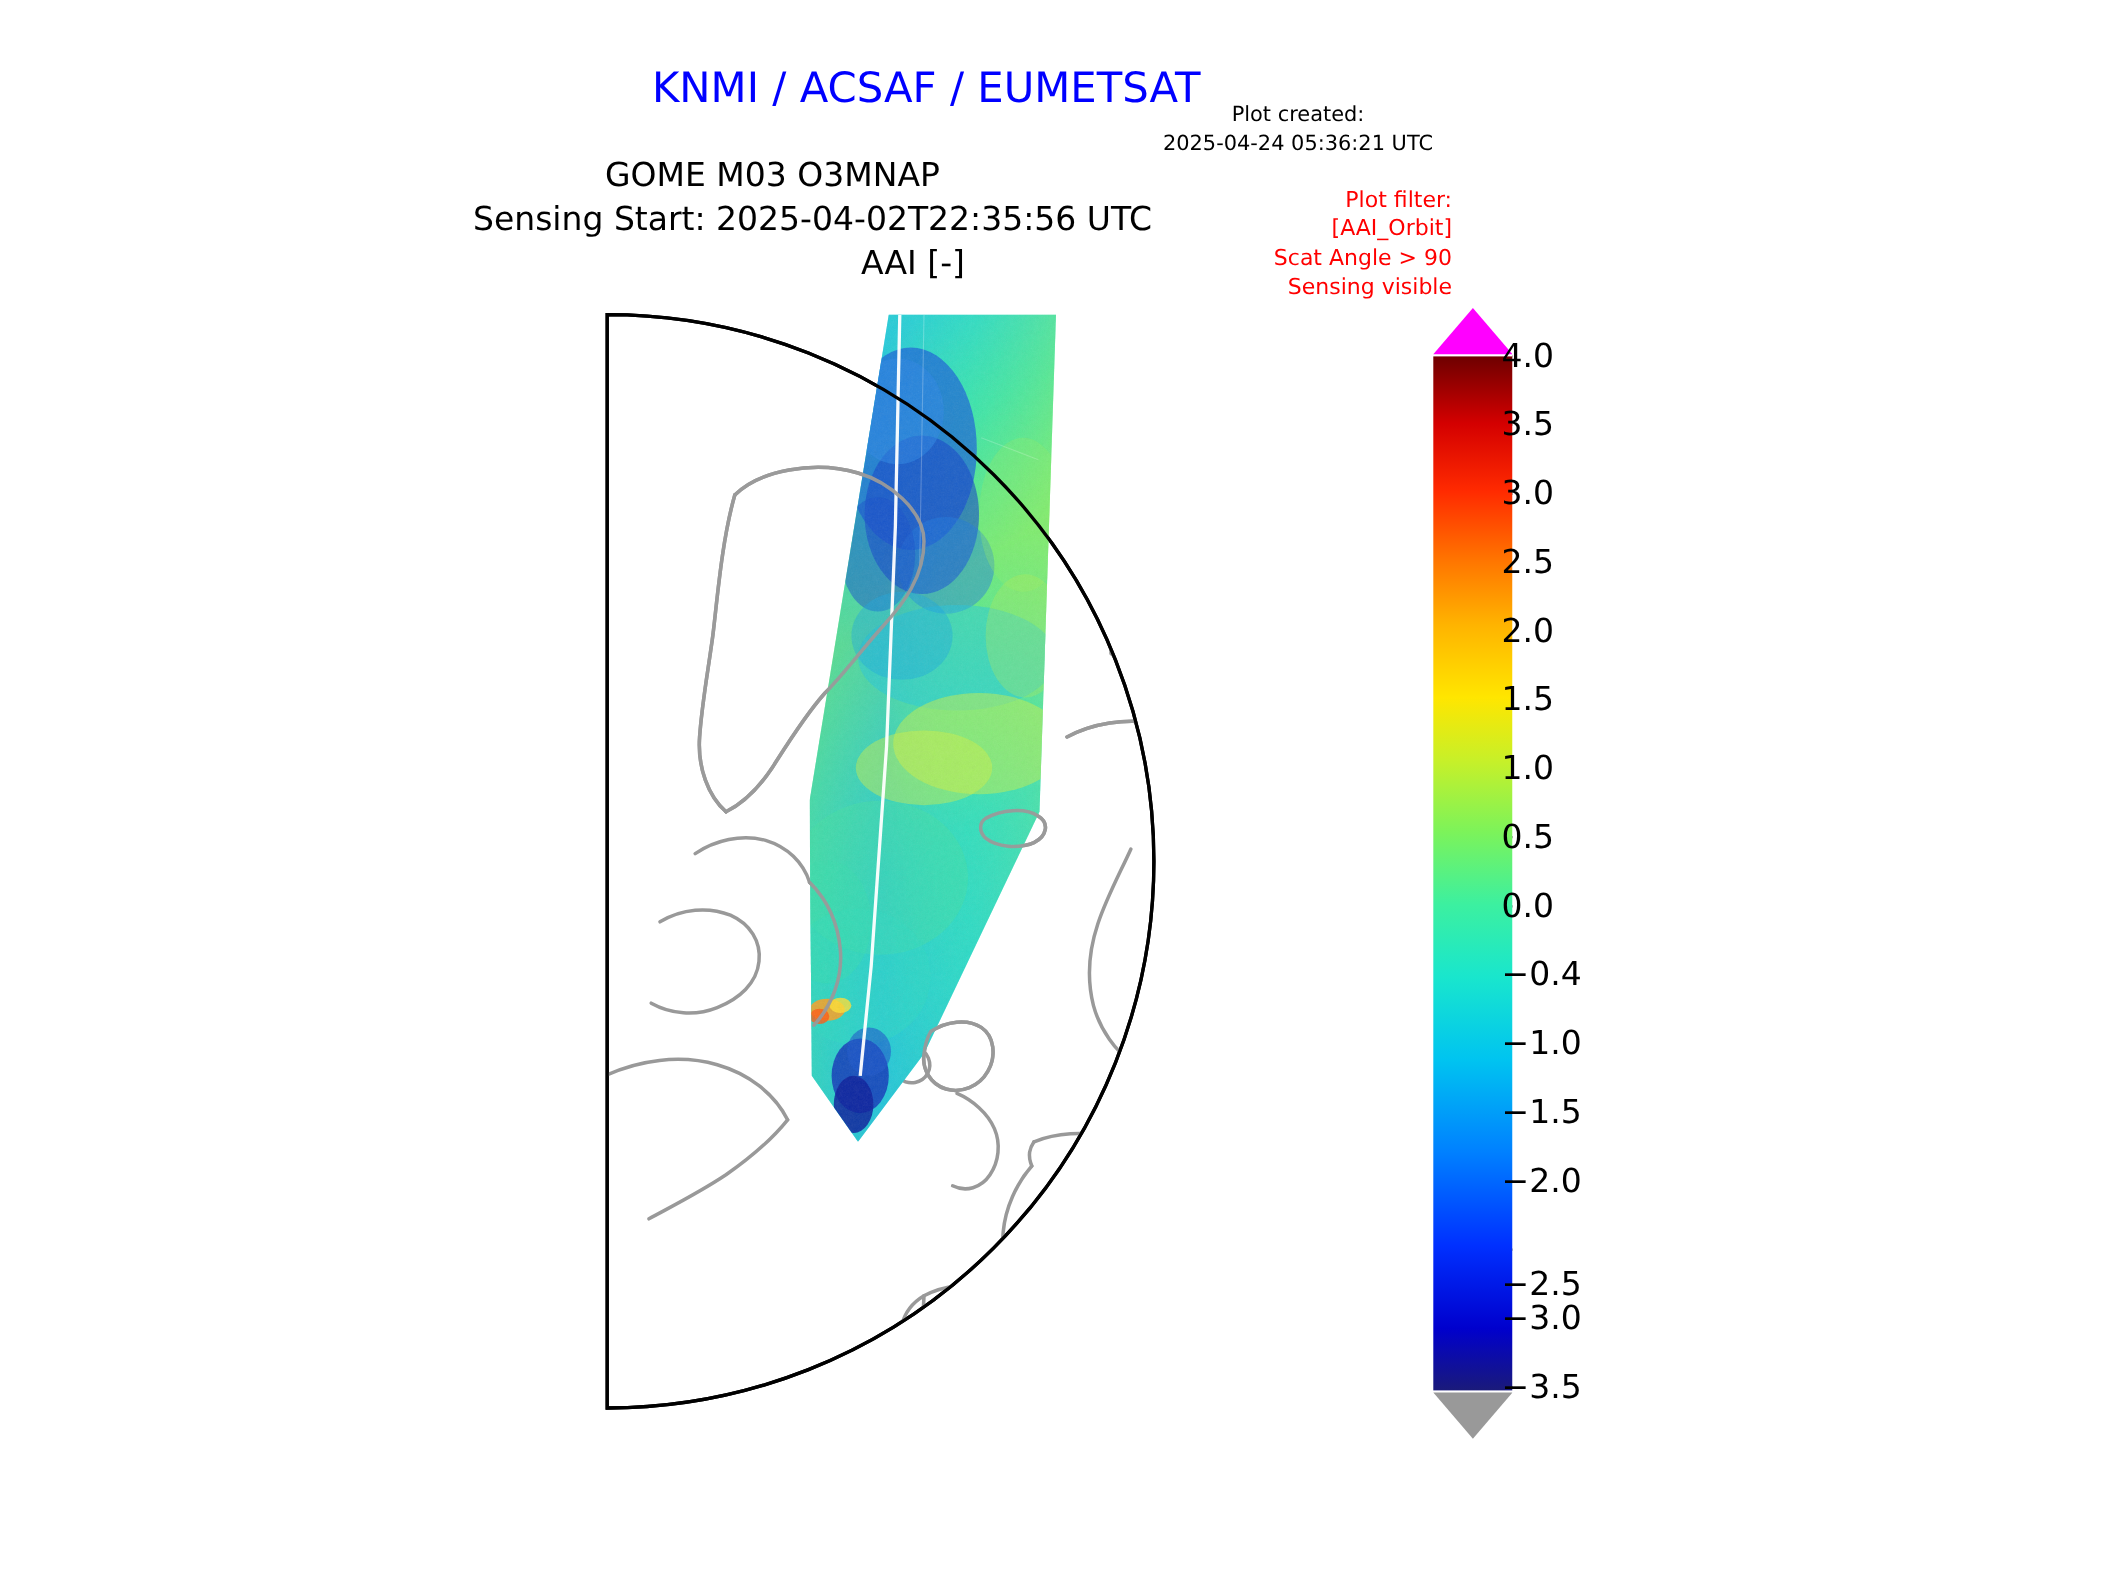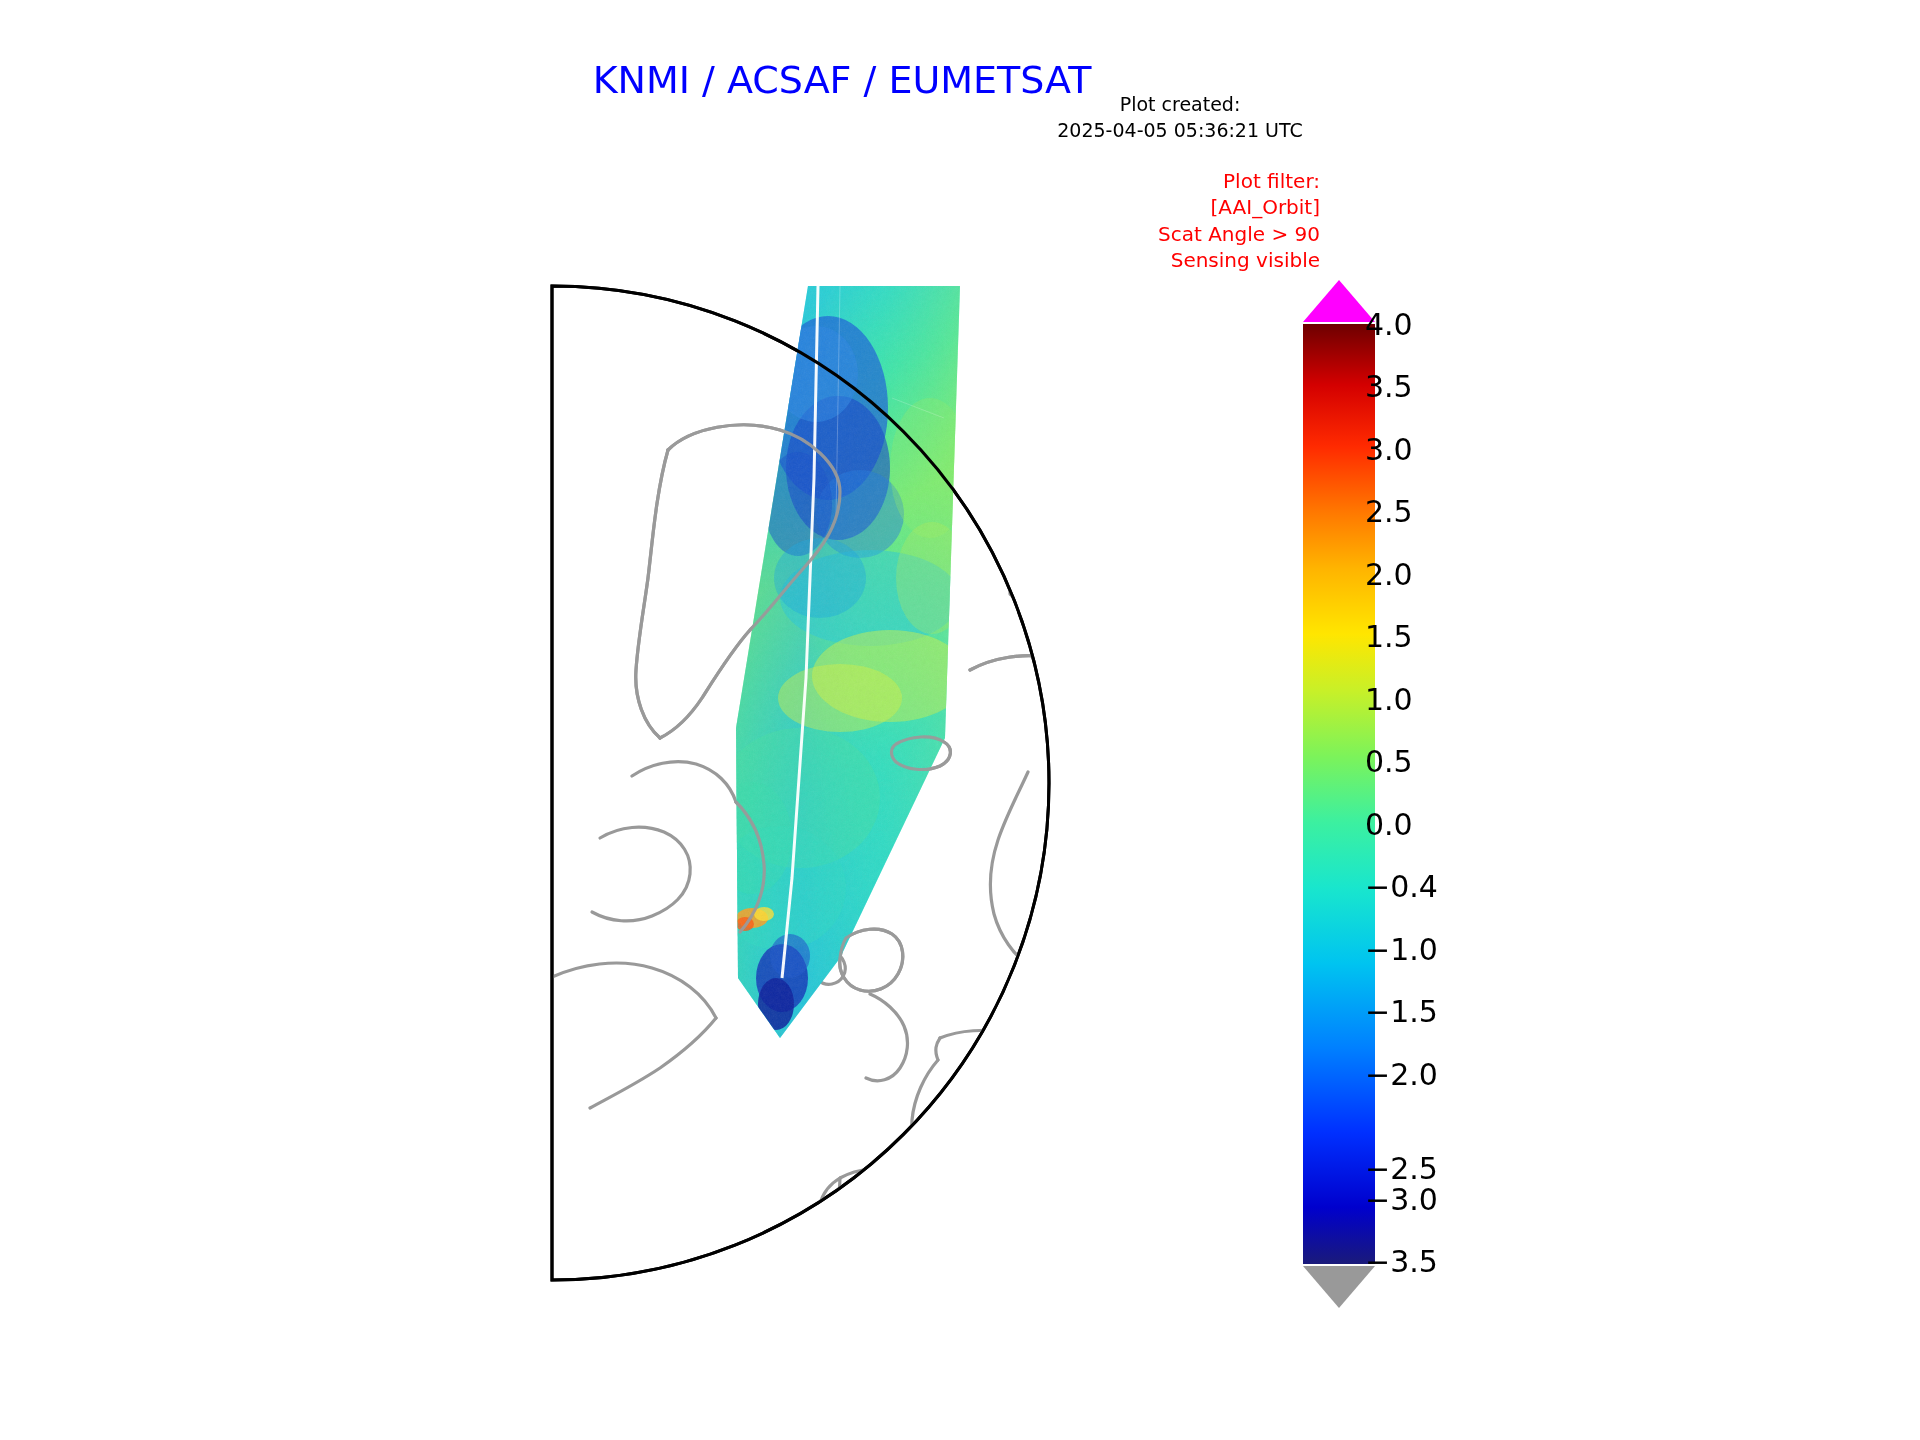--- a/index.html
+++ b/index.html
@@ -116,23 +116,28 @@
 </style>
 </head>
 <body>
 
 <div class="page">
 
   <div class="brand">KNMI / ACSAF / EUMETSAT</div>
 
   <div class="plot-created">
     <span>Plot created:</span>
-    <span class="pc-line2">2025-04-05 05:36:21 UTC</span>
-  </div>
-
+    <span class="pc-line2">2025-04-24 05:36:21 UTC</span>
+  </div>
+
+  <div class="title-block">
+    <span class="t1">GOME M03 O3MNAP</span>
+    <span class="t2">Sensing Start: 2025-04-02T22:35:56 UTC</span>
+    <span class="t3">AAI [-]</span>
+  </div>
 
   <div class="plot-filter">
     <span>Plot filter:</span>
     <span>[AAI_Orbit]</span>
     <span>Scat Angle &gt; 90</span>
     <span>Sensing visible</span>
   </div>
 
   <div class="map-wrap">
     <svg class="map-svg" width="720" height="1010" viewBox="0 0 720 1010">

